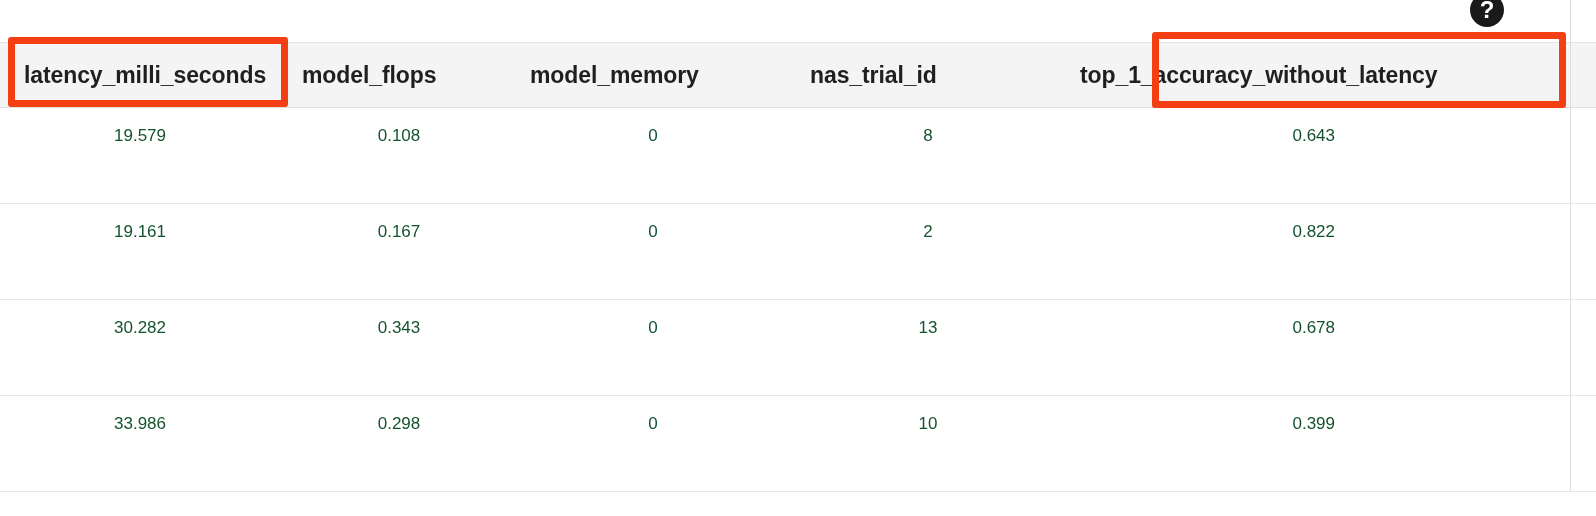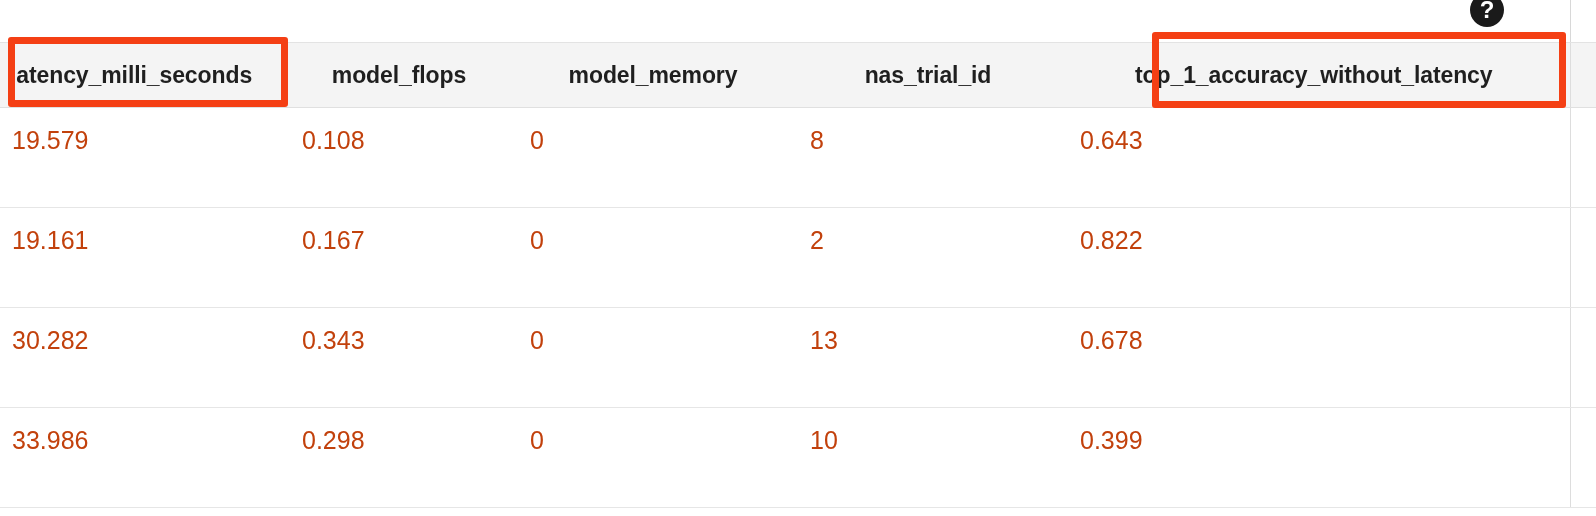--- a/index.html
+++ b/index.html
@@ -76,48 +76,48 @@
     height: 65px;
   }
 
   thead th {
     background: #f4f4f4;
     border-top: 1px solid #e3e3e3;
     border-bottom: 1px solid #e0e0e0;
     color: #1f1f1f;
     font-size: 23px;
     font-weight: bold;
-    text-align: center;
+    text-align: left;
     padding: 0 22px 0 12px;
     vertical-align: middle;
     white-space: nowrap;
     letter-spacing: -0.1px;
     cursor: pointer;
   }
 
   thead th.first-col {
     text-align: left;
-    padding-left: 10px;
+    padding-left: 24px;
   }
 
   thead th.spacer-col {
     border-left: 1px solid #dddddd;
     padding: 0;
   }
 
   
   tbody tr {
     height: 96px;
   }
 
   tbody td {
     border-bottom: 1px solid #e6e6e6;
-    color: #c2410c;
-    font-size: 25px;
-    text-align: left;
+    color: #14532d;
+    font-size: 17px;
+    text-align: center;
     padding: 0 22px 52px 12px;
     vertical-align: top;
     padding-top: 18px;
     white-space: nowrap;
     background: #ffffff;
   }
 
   tbody td.spacer-col {
     border-left: 1px solid #dddddd;
     padding: 0;

